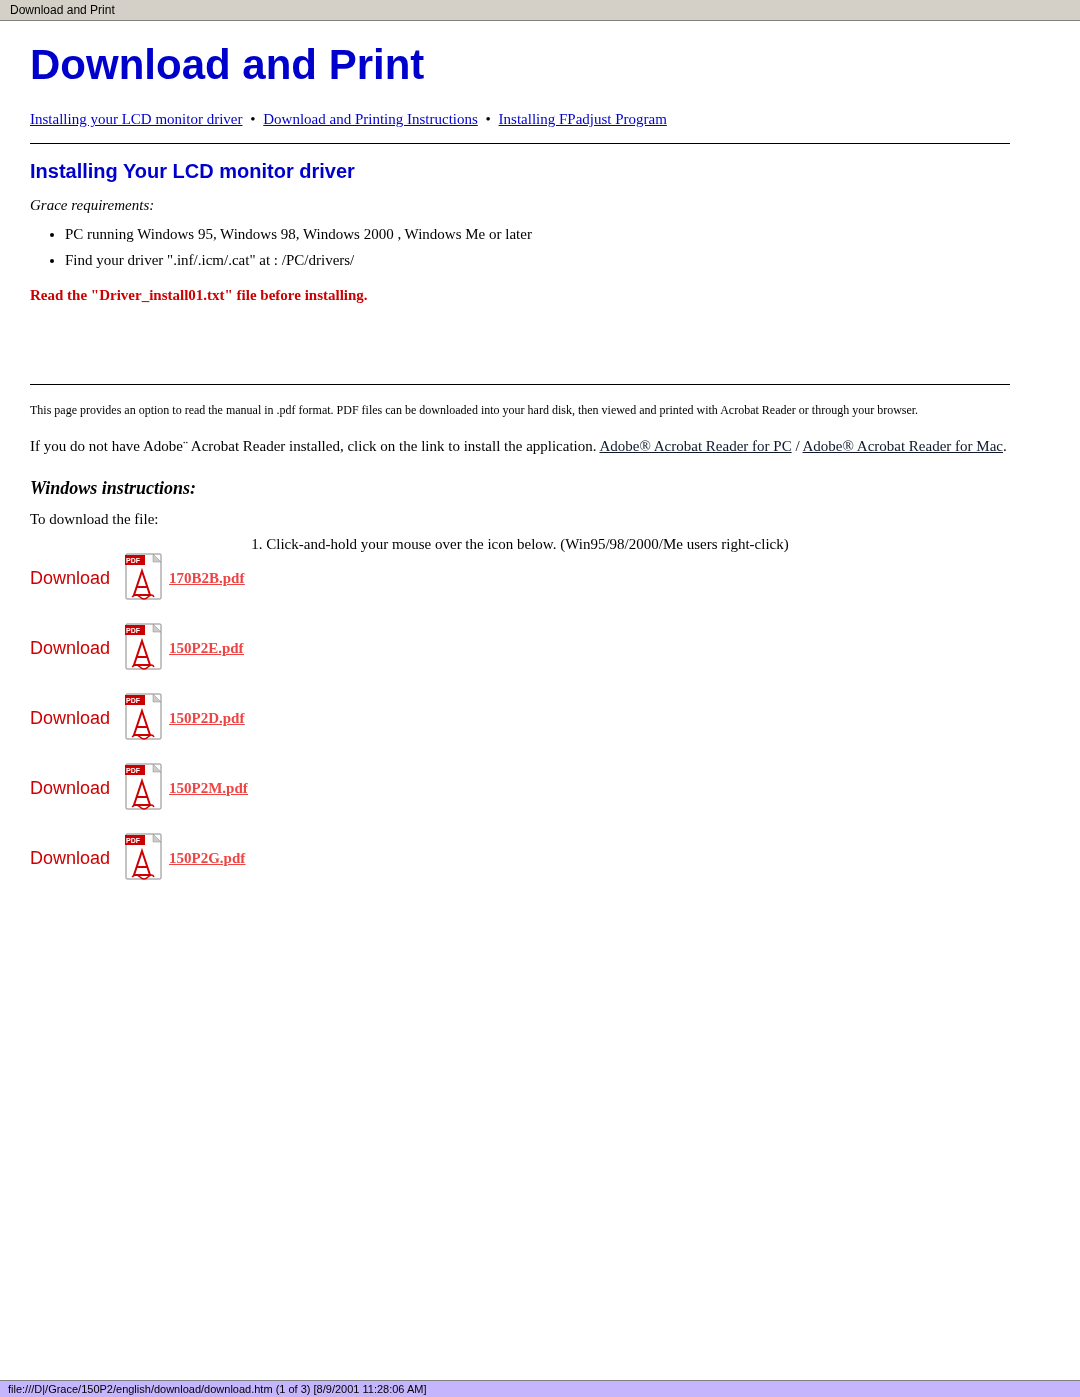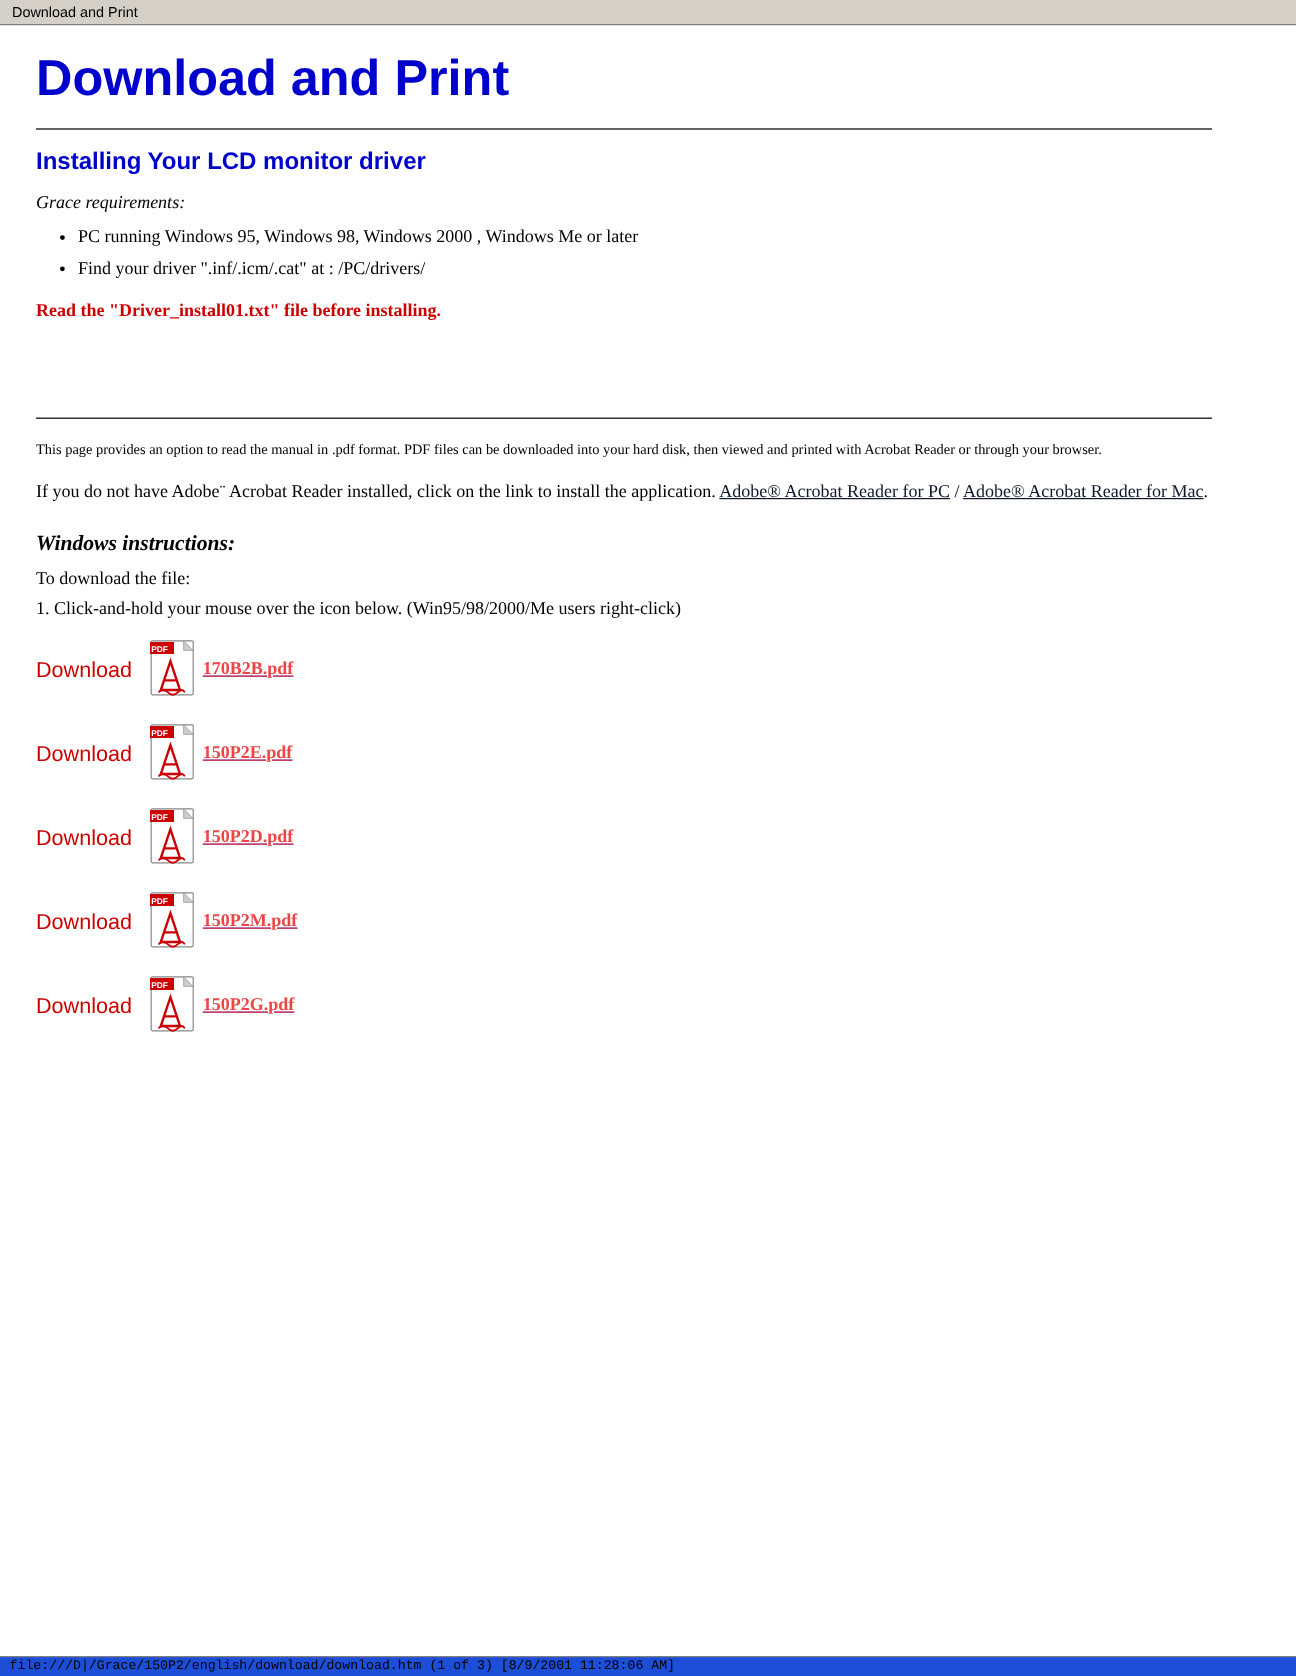--- a/index.html
+++ b/index.html
@@ -98,21 +98,21 @@
       font-style: italic;
       color: #000000;
       margin-bottom: 12px;
     }
     .download-instruction {
       font-size: 15px;
       margin-bottom: 8px;
     }
     .download-step {
       font-size: 15px;
-      margin-bottom: 16px;
+      text-align: center;
     }
     .download-row {
       display: flex;
       align-items: center;
       margin-bottom: 20px;
       gap: 0;
     }
     .download-label {
       color: #cc0000;
       font-size: 18px;
@@ -138,39 +138,42 @@
     .pdf-link a {
       color: #ef4444;
       text-decoration: underline;
       font-weight: bold;
     }
     .status-bar {
       position: fixed;
       bottom: 0;
       left: 0;
       width: 100%;
-      background: #1d4ed8;
+      background: #c4b5fd;
       border-top: 1px solid #808080;
       padding: 2px 8px;
       font-size: 11px;
-      font-family: Liberation Mono, monospace;
+      font-family: Liberation Sans, sans-serif;
       color: #000000;
     }
   </style>
 </head>
 <body>
 
 <div class="browser-tab">
   <span>Download and Print</span>
 </div>
 
 <div class="page-content">
 
   <h1 class="main-title">Download and Print</h1>
 
+  <div class="nav-links">
+    <a href="#">Installing your LCD monitor driver</a><span class="nav-separator"> • </span><a href="#">Download and Printing Instructions</a><span class="nav-separator"> • </span><a href="#">Installing FPadjust Program</a>
+  </div>
 
   <hr>
 
   <h2 class="section-title">Installing Your LCD monitor driver</h2>
 
   <p class="system-req-label">Grace requirements:</p>
 
   <ul class="bullet-list">
     <li>PC running Windows 95, Windows 98, Windows 2000 , Windows Me or later</li>
     <li>Find your driver ".inf/.icm/.cat" at : /PC/drivers/</li>

